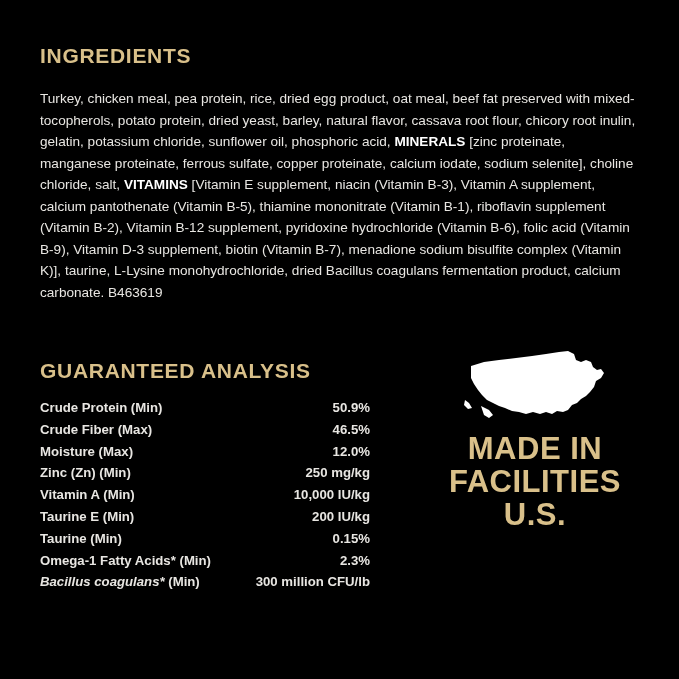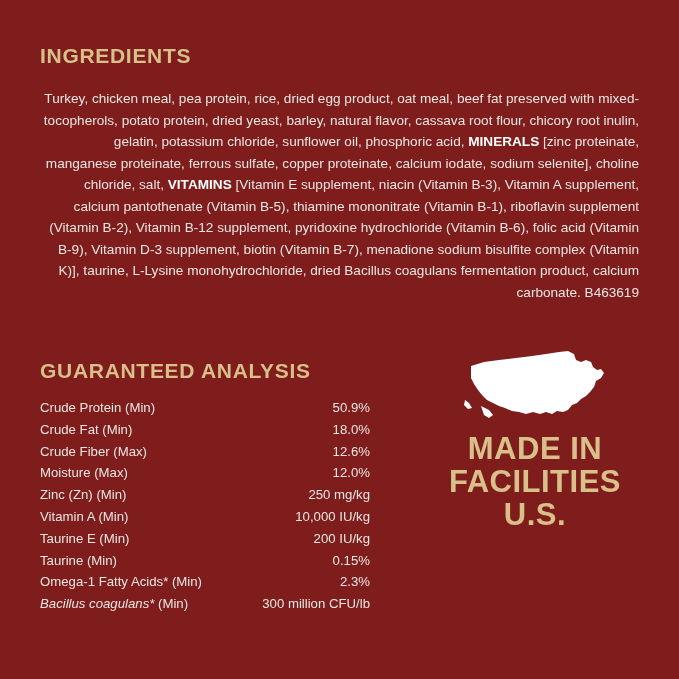--- a/index.html
+++ b/index.html
@@ -10,57 +10,58 @@
     width: 679px;
     height: 679px;
     background: #1c1c1c;
     font-family: "Liberation Sans", sans-serif;
     overflow: hidden;
   }
   .page {
     position: relative;
     width: 679px;
     height: 679px;
-    background: #7f1d1d;
+    background: #000000;
     box-sizing: border-box;
     padding: 38px 40px 0 40px;
   }
   .section-title {
     color: #d9c08a;
     font-size: 21px;
     font-weight: bold;
     letter-spacing: 0.7px;
     margin: 0 0 20px 0;
     font-family: "Liberation Sans", sans-serif;
   }
   #ingredients-title {
     margin-top: 6px;
   }
   .ingredients-text {
     color: #e8e6e2;
     font-size: 13.6px;
     line-height: 21.5px;
     max-width: 600px;
     margin: 0;
-    text-align: right;
+    text-align: left;
   }
   .ingredients-text b {
     color: #ffffff;
     font-weight: bold;
   }
   .ga-wrap {
     margin-top: 56px;
     position: relative;
   }
   #guaranteed-title {
     margin-bottom: 14px;
   }
   .ga-table {
     border-collapse: collapse;
     width: 330px;
+    font-weight: bold;
   }
   .ga-table td {
     color: #e8e6e2;
     font-size: 13.2px;
     line-height: 21.8px;
     padding: 0;
     vertical-align: baseline;
   }
   .ga-table td.name {
     text-align: left;
@@ -119,26 +120,22 @@
   <div class="ga-wrap">
     <h2 class="section-title" id="guaranteed-title">GUARANTEED ANALYSIS</h2>
 
     <table class="ga-table">
       <tbody id="ga-body">
           <tr>
             <td class="name">Crude Protein (Min)</td>
             <td class="value">50.9%</td>
           </tr>
           <tr>
-            <td class="name">Crude Fat (Min)</td>
-            <td class="value">18.0%</td>
-          </tr>
-          <tr>
             <td class="name">Crude Fiber (Max)</td>
-            <td class="value">12.6%</td>
+            <td class="value">46.5%</td>
           </tr>
           <tr>
             <td class="name">Moisture (Max)</td>
             <td class="value">12.0%</td>
           </tr>
           <tr>
             <td class="name">Zinc (Zn) (Min)</td>
             <td class="value">250 mg/kg</td>
           </tr>
           <tr>

